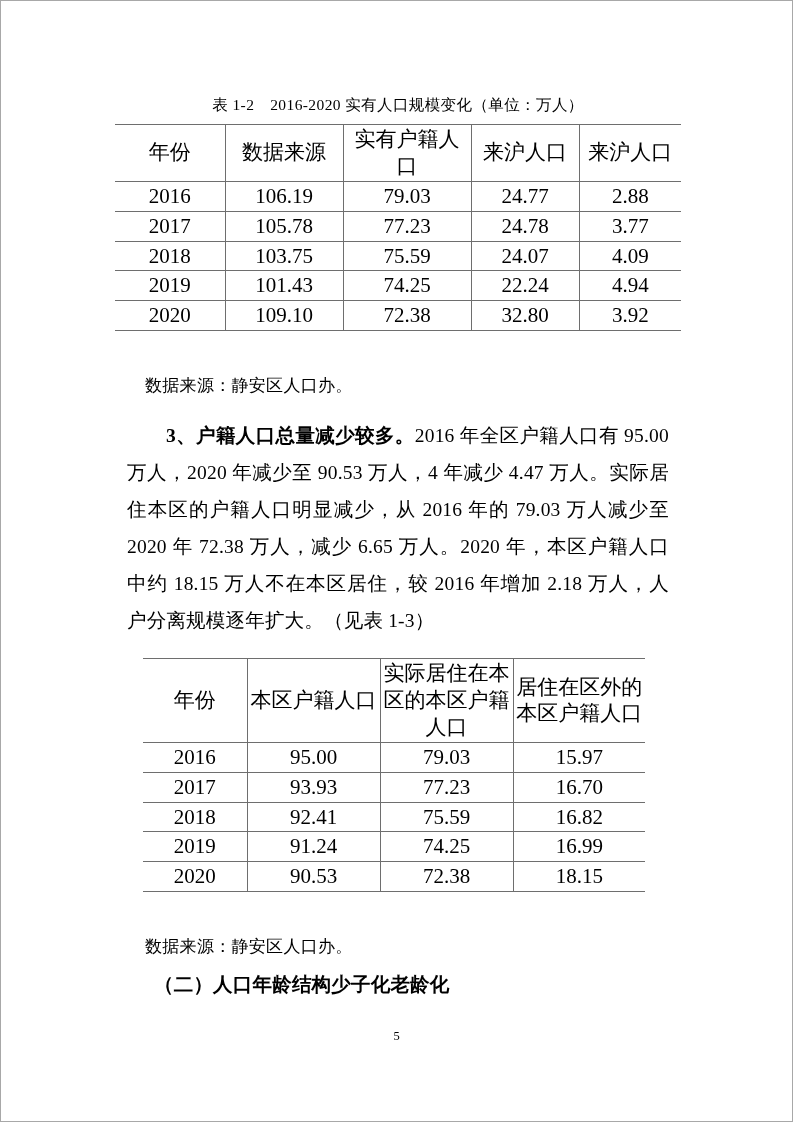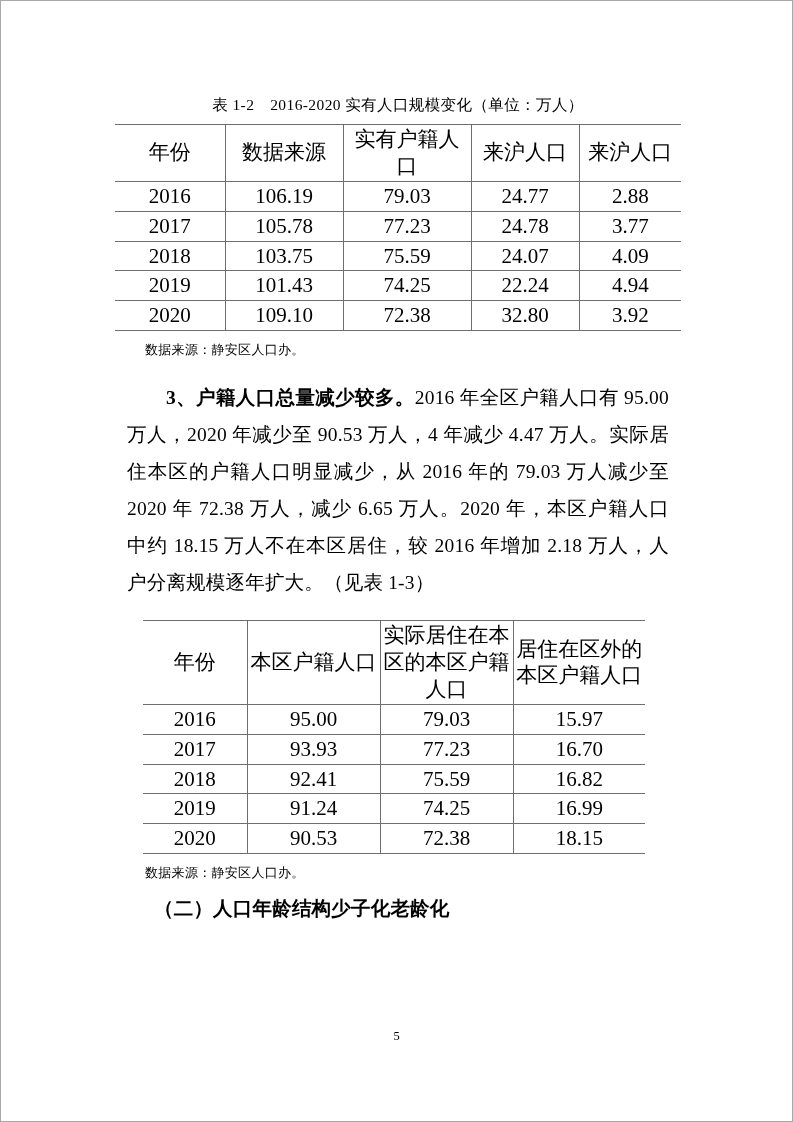--- a/index.html
+++ b/index.html
@@ -65,24 +65,25 @@
 
   
   #table-2 { width: 502px; margin-left: 28px; }
   #table-2 th { height: 52px; }
   #table-2 td { height: 22px; }
 
   .num { font-family: "Liberation Serif", "DejaVu Serif", serif; }
 
   
   .source-note {
-    font-size: 13px;
+    font-size: 17px;
     margin-left: 30px;
     letter-spacing: 0.3px;
     white-space: nowrap;
+    margin-top: 33px;
   }
 
   
   p.body-text {
     font-size: 19.5px;
     line-height: 37px;
     margin: 12px;
     text-align: justify;
     text-justify: inter-ideograph;
     text-indent: 2em;

